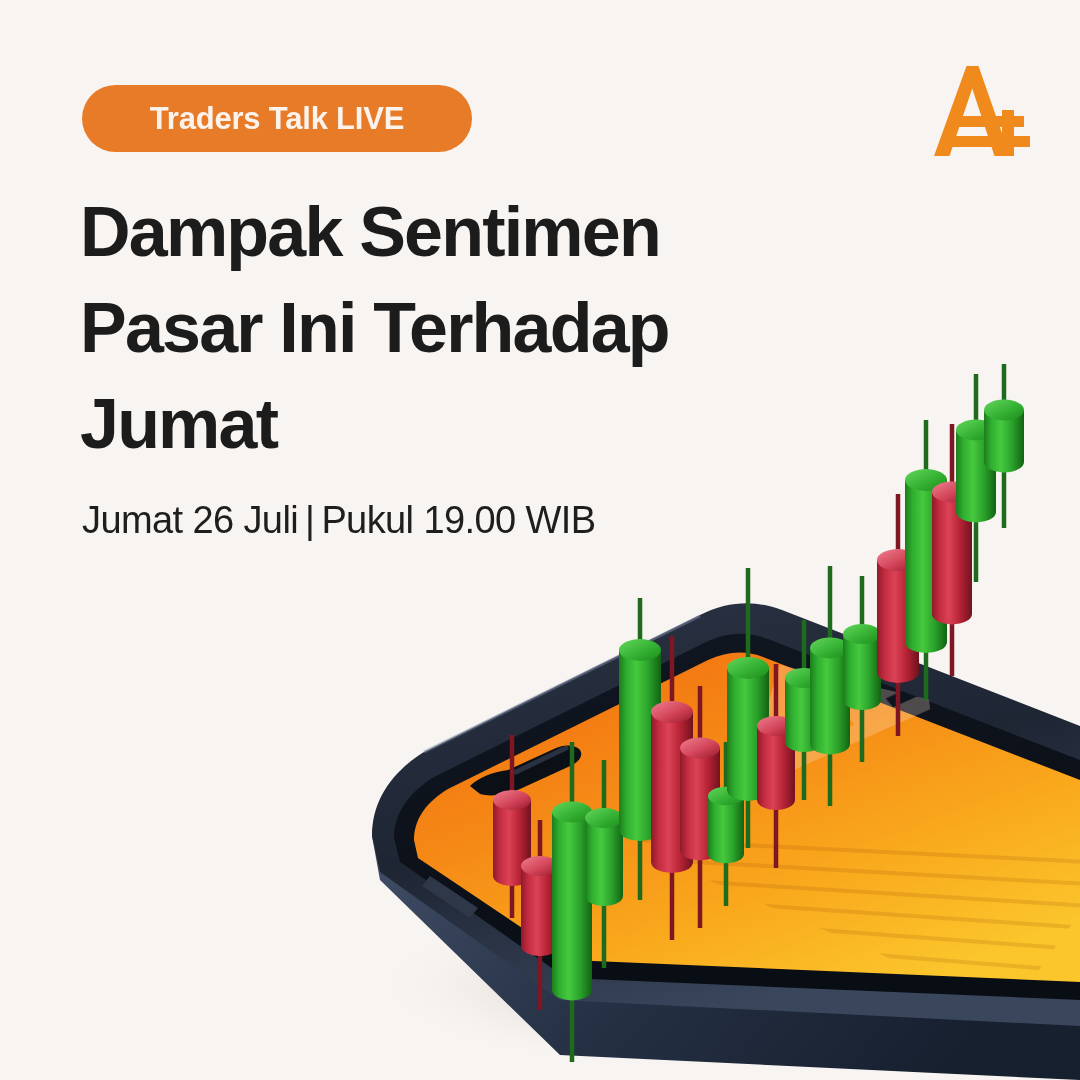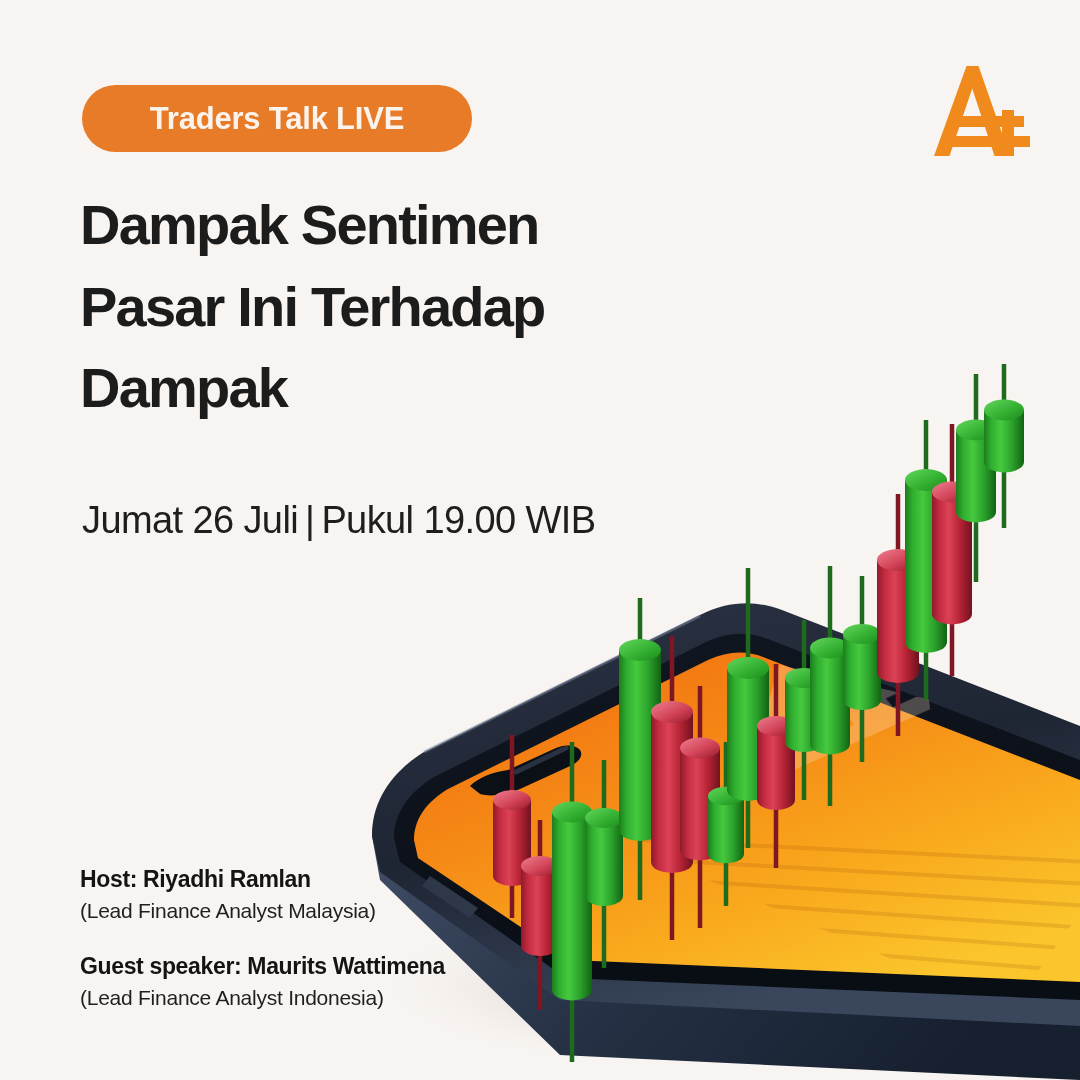--- a/index.html
+++ b/index.html
@@ -27,21 +27,21 @@
   }
   .pill-label{
     color:#FBF3EC;font-size:31px;font-weight:bold;
     letter-spacing:-0.2px;white-space:nowrap;
   }
 
   .logo{position:absolute;left:928px;top:60px;width:106px;height:102px;}
 
   .headline{
     position:absolute;left:80px;top:196px;width:720px;
-    font-size:56px;line-height:1.03;font-weight:bold;
+    font-size:70px;line-height:1.03;font-weight:bold;
     color:#1C1C1C;letter-spacing:-1.8px;
   }
   .hl-line{display:block;margin-bottom:24px;}
 
   .datetime{
     position:absolute;left:82px;top:499px;
     font-size:38px;font-weight:400;color:#1E1E1E;
     letter-spacing:-0.6px;white-space:nowrap;
   }
   .dt-sep{display:inline-block;padding:0 7px;font-weight:300;}
@@ -307,32 +307,22 @@
           <rect x="26" y="56" width="70" height="11"></rect>
           <rect x="22" y="76" width="80" height="11"></rect>
           <rect x="74" y="50" width="12" height="46"></rect>
         </g>
       </svg>
     </div>
 
     <div class="headline">
       <span class="hl-line">Dampak Sentimen</span>
       <span class="hl-line">Pasar Ini Terhadap</span>
-      <span class="hl-line">Dampak</span>
+      <span class="hl-line">Jumat</span>
     </div>
 
     <div class="datetime">
       <span>Jumat 26 Juli</span><span class="dt-sep">|</span><span>Pukul 19.00 WIB</span>
     </div>
 
-    <div class="credits">
-      <div class="credit-block">
-        <div class="credit-name">Host: Riyadhi Ramlan</div>
-        <div class="credit-role">(Lead Finance Analyst Malaysia)</div>
-      </div>
-      <div class="credit-block">
-        <div class="credit-name">Guest speaker: Maurits Wattimena</div>
-        <div class="credit-role">(Lead Finance Analyst Indonesia)</div>
-      </div>
-    </div>
 
   </div>
 </div>
 
 </body></html>

